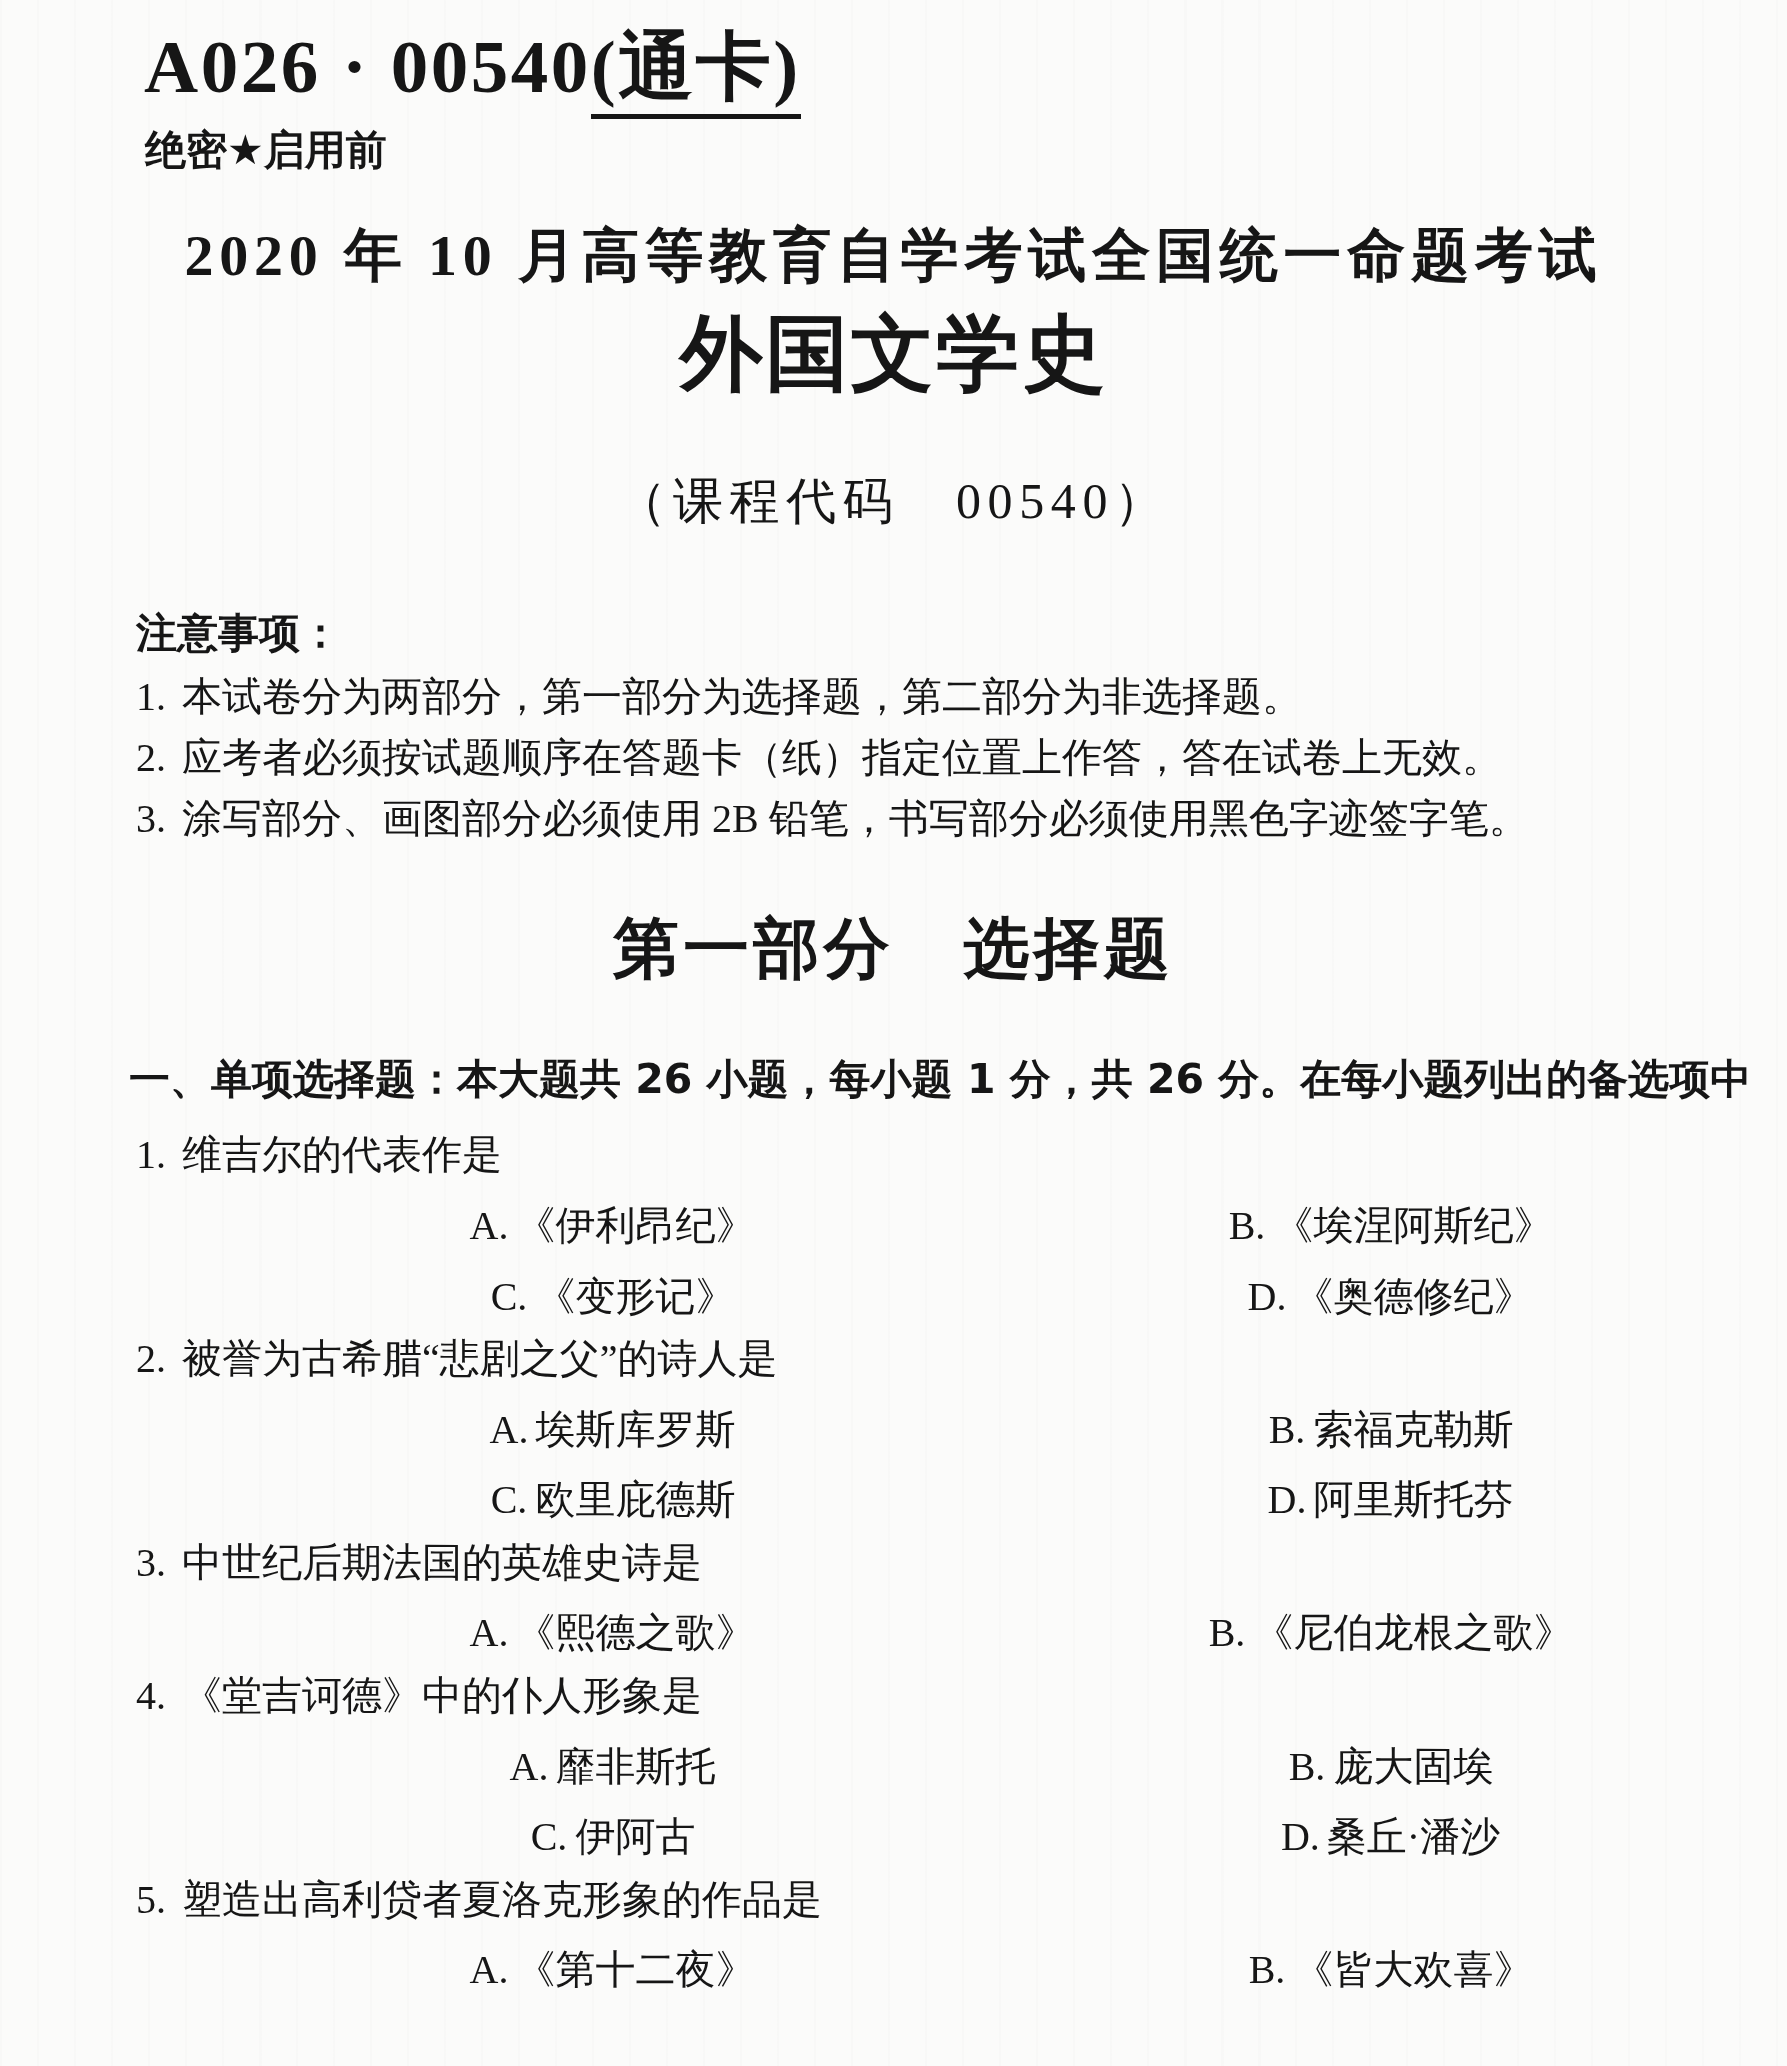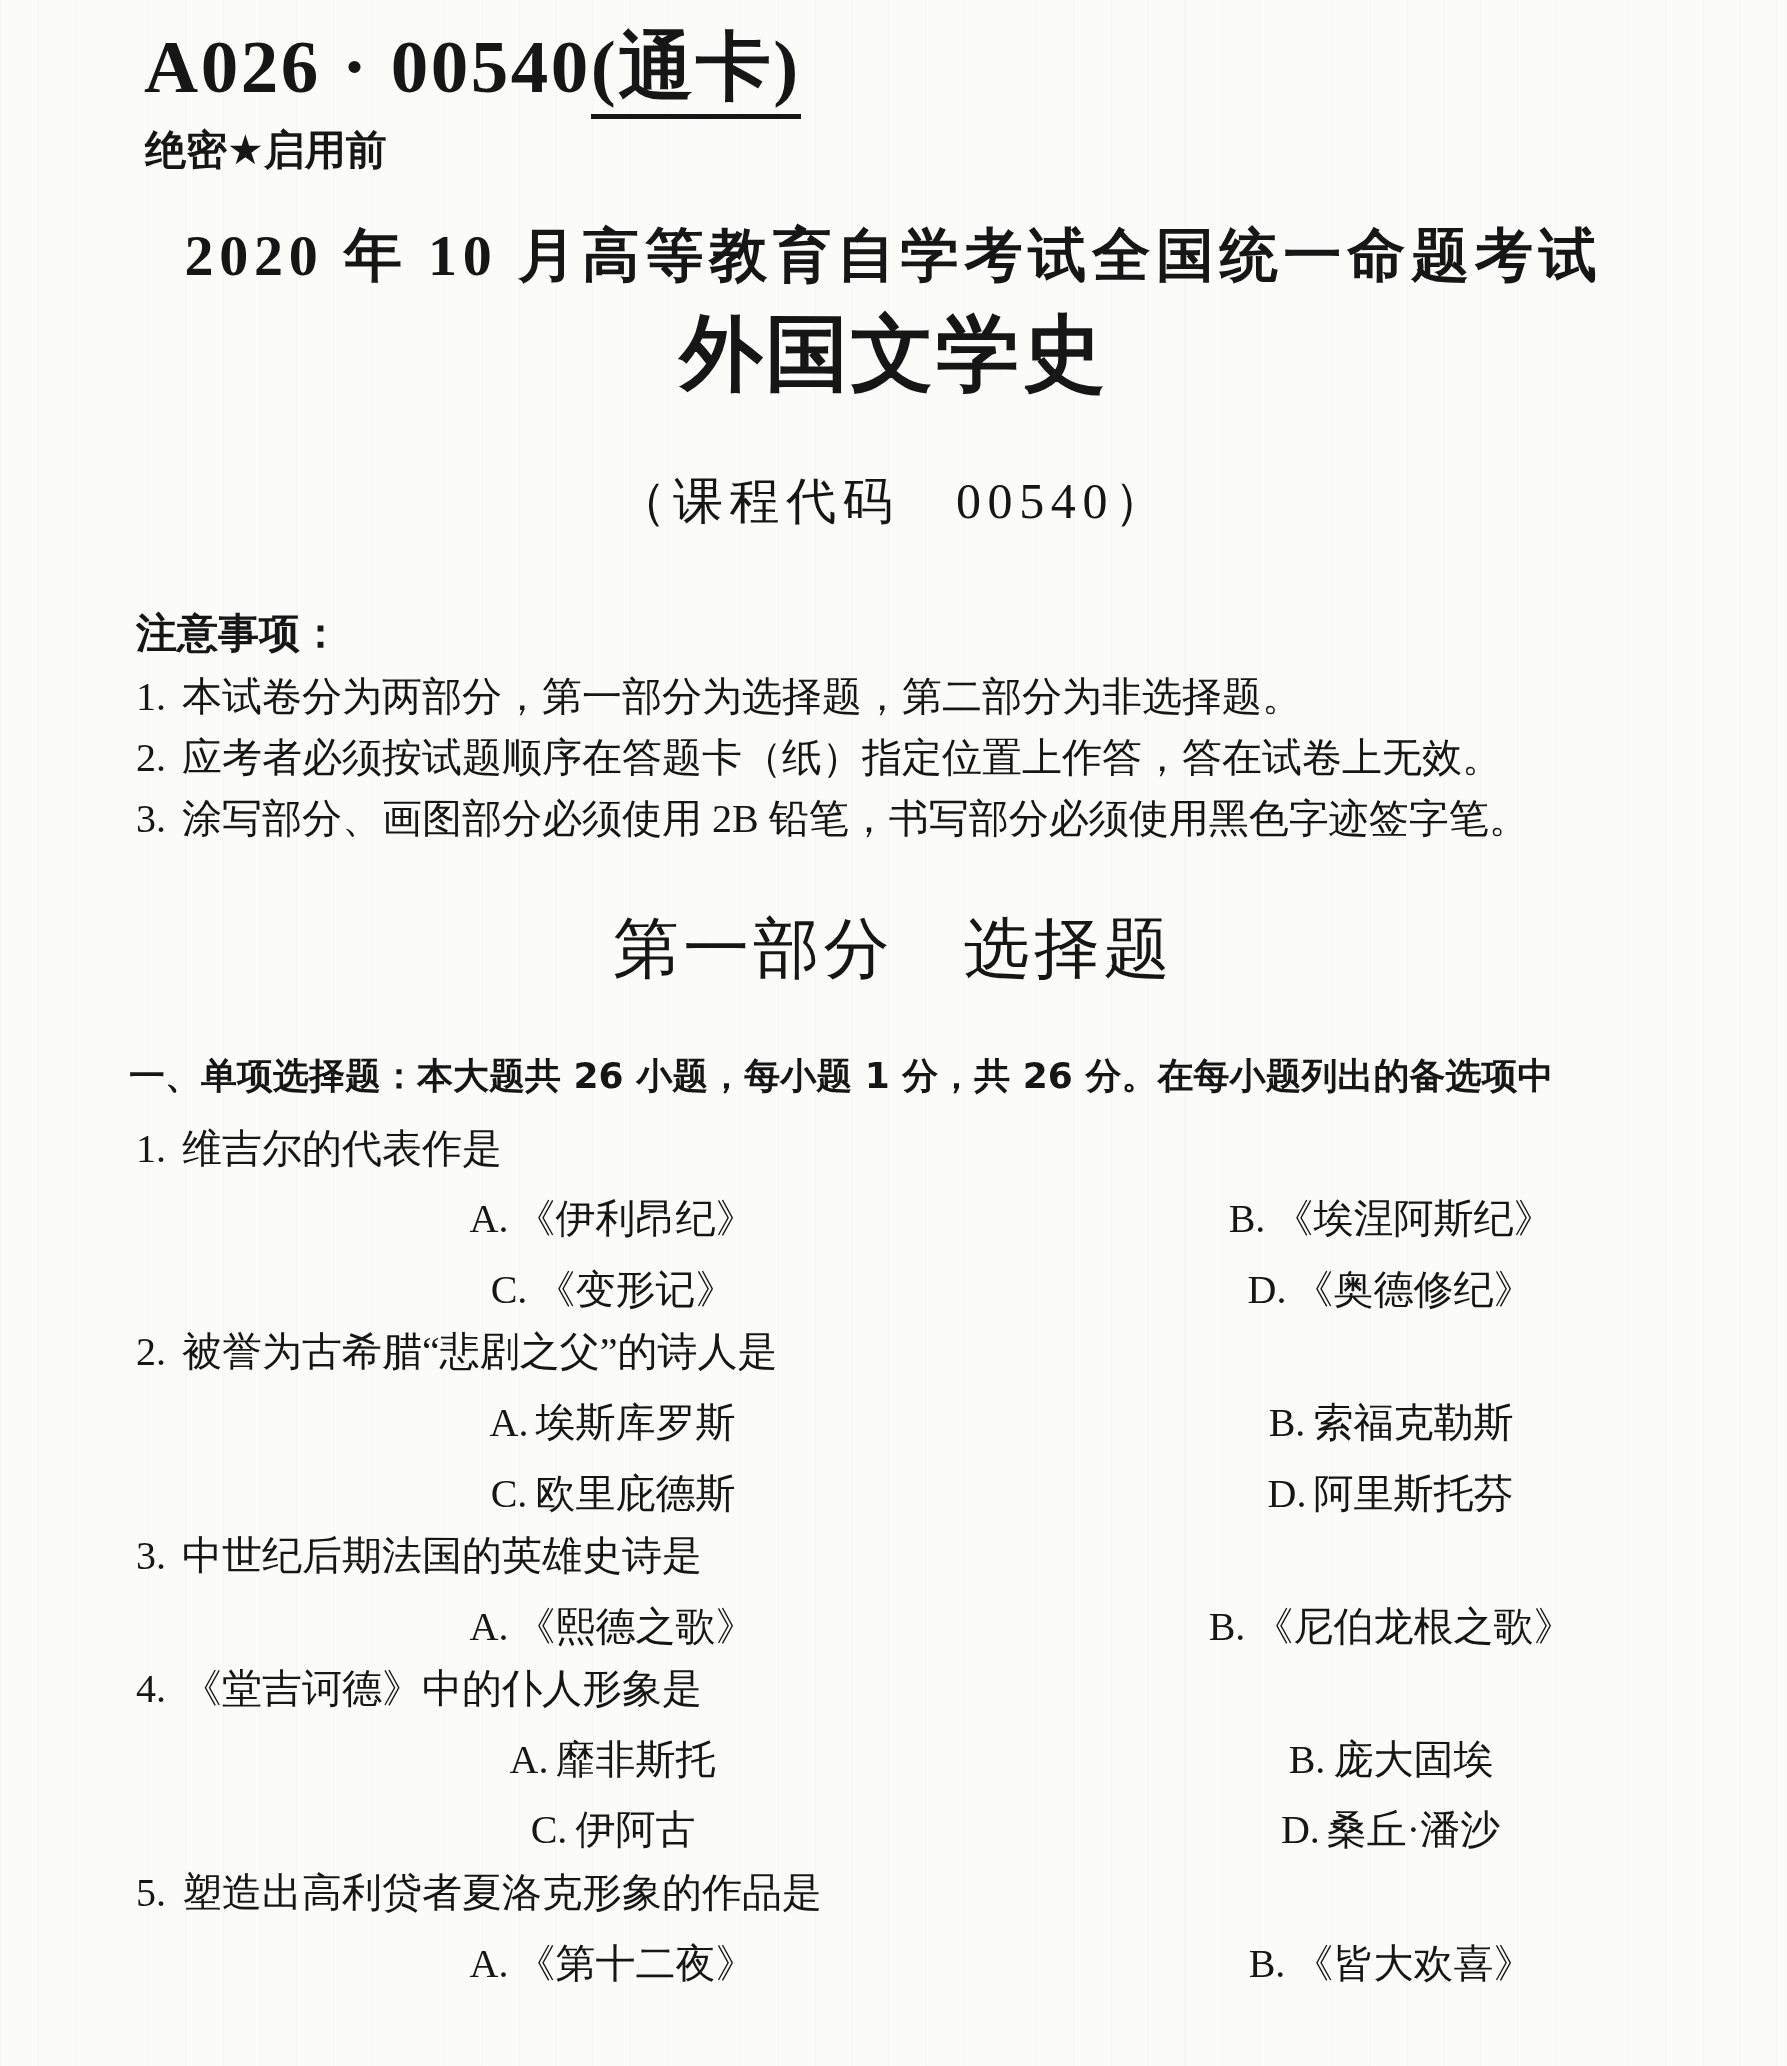--- a/index.html
+++ b/index.html
@@ -76,29 +76,29 @@
     font-size: 40px;
     line-height: 61px;
     white-space: nowrap;
   }
   .note-num { display: inline-block; width: 46px; }
   
   .part-heading {
     margin-top: 62px;
     text-align: center;
     font-size: 66px;
-    font-weight: normal;
+    font-weight: bold;
     letter-spacing: 4.1px;
     line-height: 1.15;
   }
   
   .instruction {
     margin-left: 129px;
     margin-top: 65px;
-    font-size: 36px;
+    font-size: 41px;
     font-weight: bold;
     font-family: "DejaVu Sans", "Liberation Sans", sans-serif;
     line-height: 1.34;
   }
   .instruction .line2 { padding-left: 103px; margin-top: 5px; }
   
   .questions { margin-left: 136px; margin-top: 23px; }
   .question { margin-top: 12.4px; }
   .question:first-child { margin-top: 0; }
   .q-stem {

